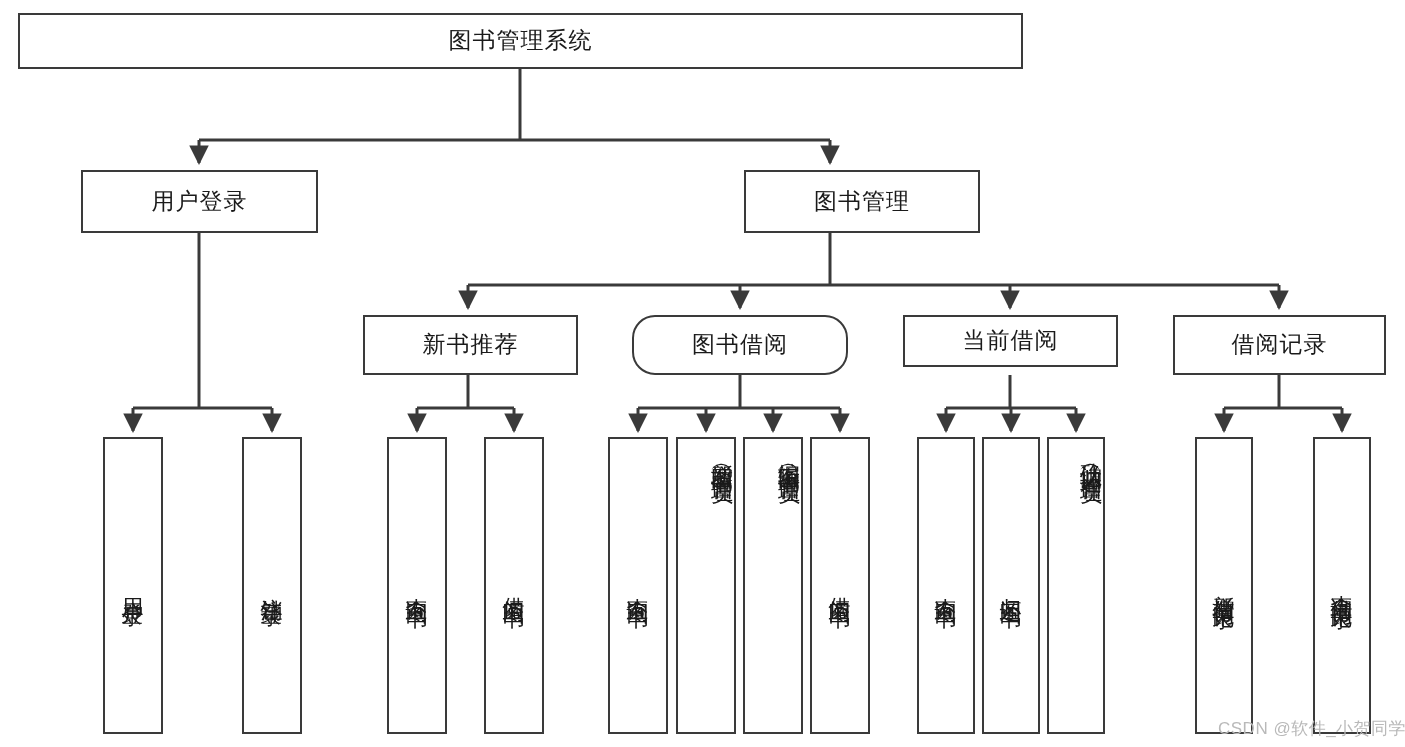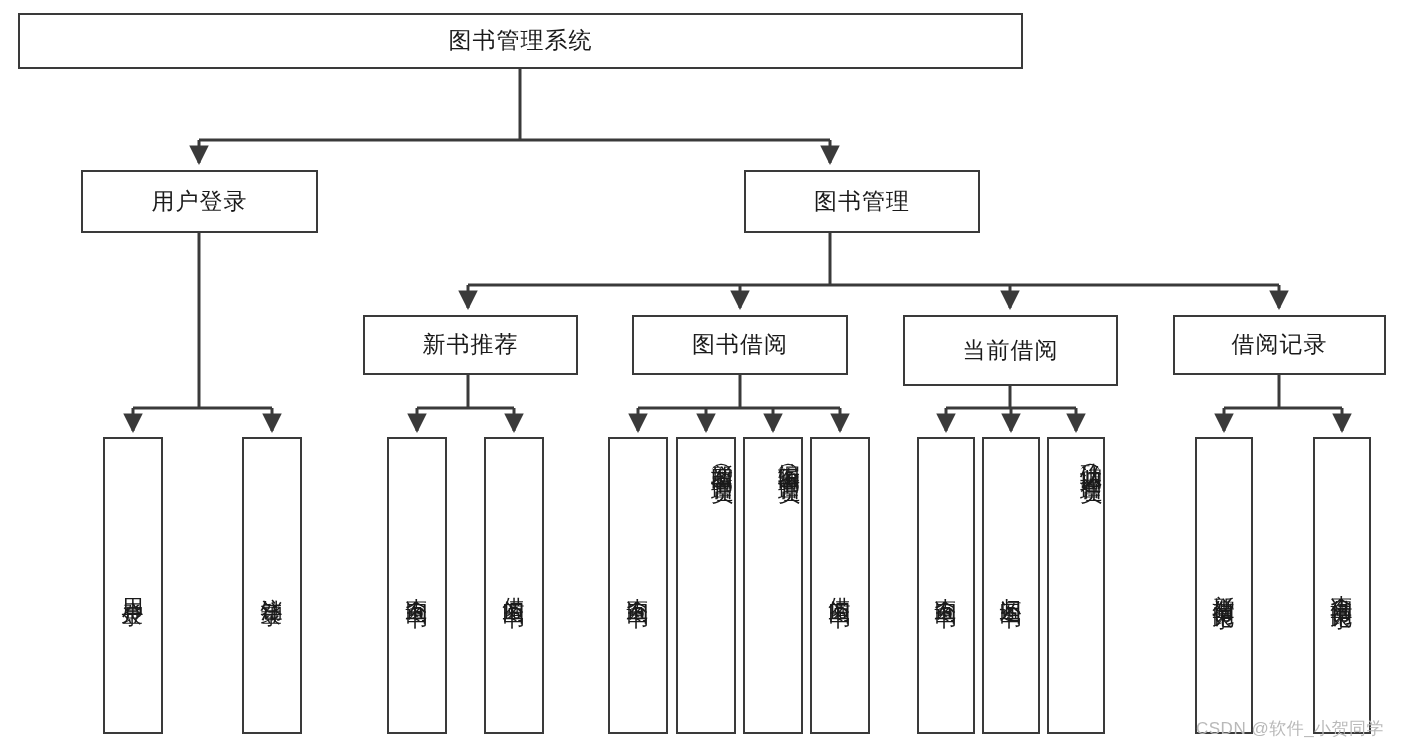--- a/index.html
+++ b/index.html
@@ -52,20 +52,21 @@
     justify-content: flex-start;
   }
   .watermark {
     position: absolute;
     font-size: 17px;
     color: #b9b9b9;
     letter-spacing: 0.5px;
     white-space: nowrap;
     z-index: 3;
     font-family: "Liberation Sans", "DejaVu Sans", sans-serif;
+    padding-left: 22px;
   }
 </style>
 </head>
 <body>
 
 <div id="canvas">
 
   <svg id="edges" viewBox="0 0 1405 747" xmlns="http://www.w3.org/2000/svg">
     <defs>
       <marker id="arrow" viewBox="0 0 10 10" refX="9" refY="5" markerWidth="6.5" markerHeight="6.5" orient="auto-start-reverse">
@@ -116,22 +117,22 @@
       <path d="M 1342 408 L 1342 431" marker-end="url(#arrow)"></path>
     </g>
   </svg>
 
   <div class="node horiz" id="node-root" style="left: 18px; top: 13px; width: 1005px; height: 56px;">图书管理系统</div>
 
   <div class="node horiz" style="left: 81px; top: 170px; width: 237px; height: 63px;">用户登录</div>
   <div class="node horiz" style="left: 712px; top: 170px; width: 236px; height: 63px; margin-left: 32px;">图书管理</div>
 
   <div class="node horiz" style="left: 363px; top: 315px; width: 215px; height: 60px;">新书推荐</div>
-  <div class="node horiz" style="left: 632px; top: 315px; width: 216px; height: 60px;">图书借阅</div>
-  <div class="node horiz" style="left: 903px; top: 315px; width: 215px; height: 71px;">当前借阅</div>
+  <div class="node horiz" style="left: 632px; top: 315px; width: 216px; height: 60px; border-radius: 23px;">图书借阅</div>
+  <div class="node horiz" style="left: 903px; top: 315px; width: 215px; height: 52px;">当前借阅</div>
   <div class="node horiz" style="left: 1173px; top: 315px; width: 213px; height: 60px;">借阅记录</div>
 
   <div class="node vert" style="left: 103px; top: 437px; width: 60px; height: 297px; align-items: center; justify-content: center;">用户登录</div>
   <div class="node vert" style="left: 242px; top: 437px; width: 60px; height: 297px; align-items: center; justify-content: center;">注销登录</div>
   <div class="node vert" style="left: 387px; top: 437px; width: 60px; height: 297px; align-items: center; justify-content: center;">查询图书</div>
   <div class="node vert" style="left: 484px; top: 437px; width: 60px; height: 297px; align-items: center; justify-content: center;">借阅图书</div>
   <div class="node vert" style="left: 608px; top: 437px; width: 60px; height: 297px; align-items: center; justify-content: center;">查询图书</div>
   <div class="node vert" style="left: 676px; top: 437px; width: 60px; height: 297px; align-items: flex-start; justify-content: flex-start;">新增图书（管理员）</div>
   <div class="node vert" style="left: 743px; top: 437px; width: 60px; height: 297px; align-items: flex-start; justify-content: flex-start;">编辑图书（管理员）</div>
   <div class="node vert" style="left: 810px; top: 437px; width: 60px; height: 297px; align-items: center; justify-content: center;">借阅图书</div>

